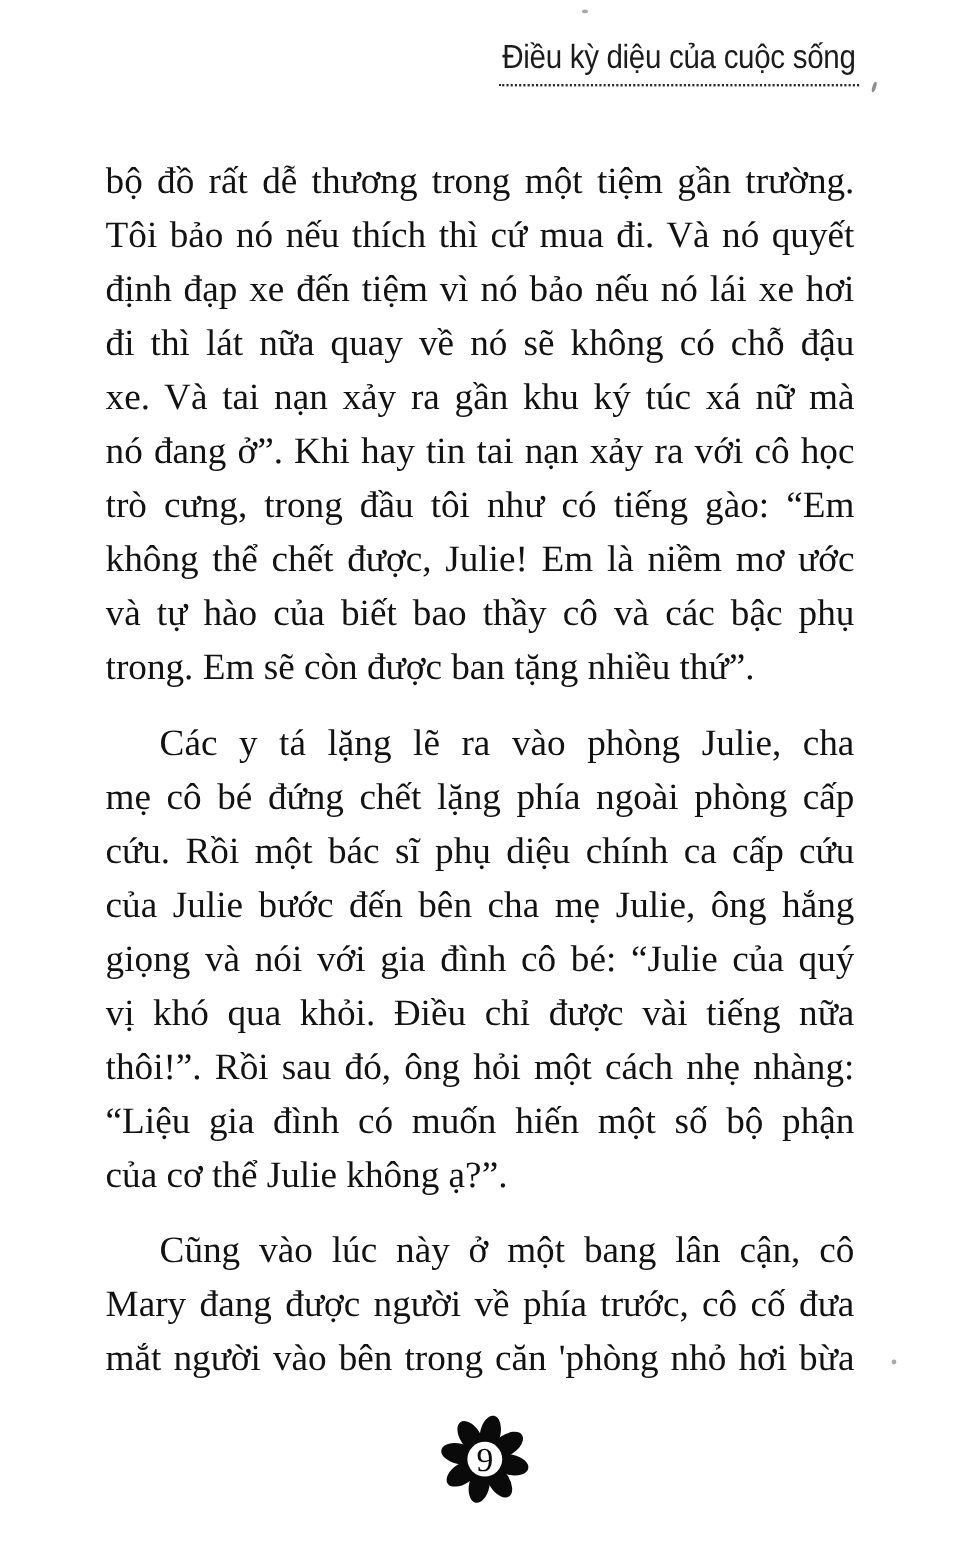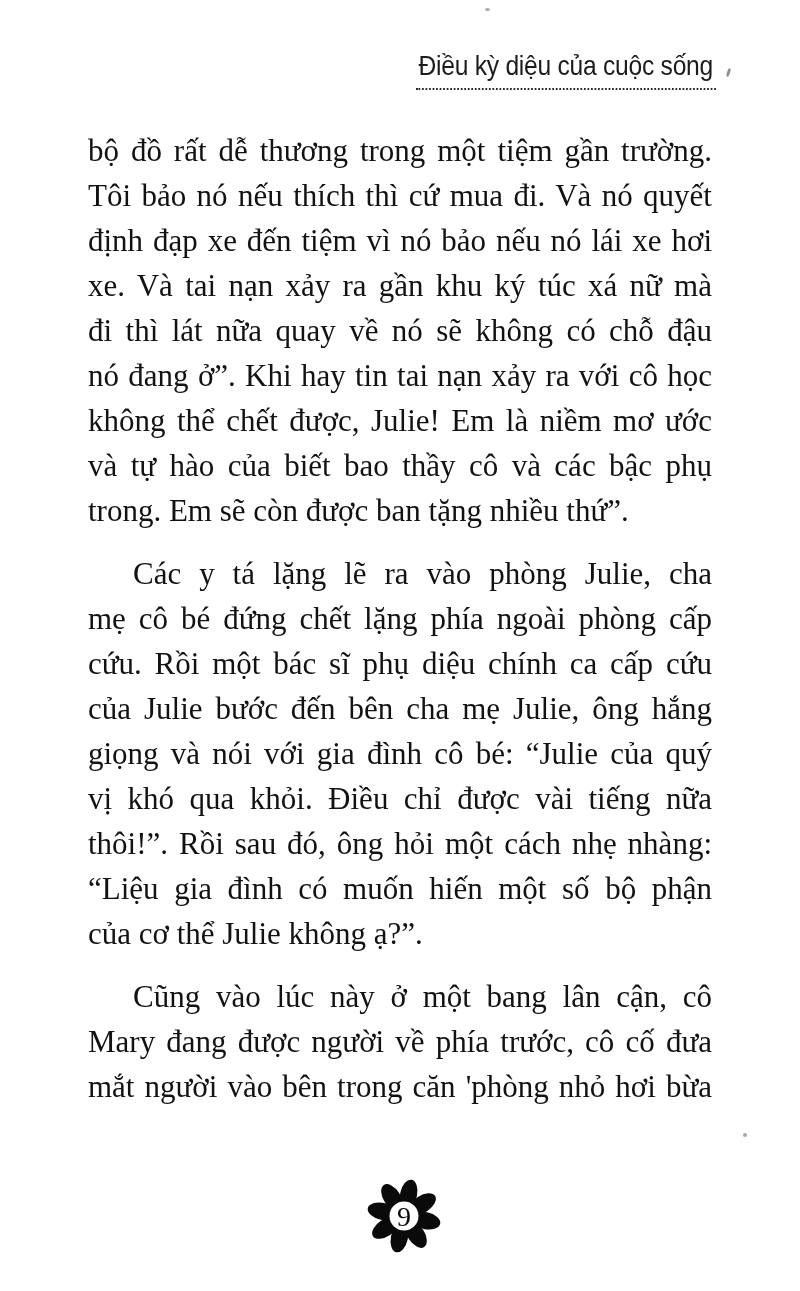--- a/index.html
+++ b/index.html
@@ -5,21 +5,21 @@
   html, body { margin:0; padding:0; }
   body {
     width:800px; height:1291px;
     background:#ffffff;
     font-family:"Liberation Serif", serif;
     color:#121212;
     position:relative;
     overflow:hidden;
   }
   .page-header {
-    position:absolute; top:50px; right:84px;
+    position:absolute; top:32px; right:84px;
     text-align:right;
   }
   .header-title {
     display:inline-block;
     font-family:"Liberation Sans", sans-serif;
     font-size:28px;
     color:#1c1c1c;
     letter-spacing:-0.3px;
     white-space:nowrap;
     padding:0 3px 6px 3px;
@@ -58,23 +58,24 @@
 
 <div class="page-header">
   <span class="header-title">Điều kỳ diệu của cuộc sống</span>
 </div>
 
 <div class="body-text">
     <div class="paragraph">
       <div class="line">bộ đồ rất dễ thương trong một tiệm gần trường.</div>
       <div class="line">Tôi bảo nó nếu thích thì cứ mua đi. Và nó quyết</div>
       <div class="line">định đạp xe đến tiệm vì nó bảo nếu nó lái xe hơi</div>
+      <div class="line">đi thì lát nữa quay về nó sẽ không có chỗ đậu</div>
       <div class="line">xe. Và tai nạn xảy ra gần khu ký túc xá nữ mà</div>
-      <div class="line">đi thì lát nữa quay về nó sẽ không có chỗ đậu</div>
       <div class="line">nó đang ở”. Khi hay tin tai nạn xảy ra với cô học</div>
+      <div class="line">trò cưng, trong đầu tôi như có tiếng gào: “Em</div>
       <div class="line">không thể chết được, Julie! Em là niềm mơ ước</div>
       <div class="line">và tự hào của biết bao thầy cô và các bậc phụ</div>
       <div class="line lastline">trong. Em sẽ còn được ban tặng nhiều thứ”.</div>
     </div>
     <div class="paragraph">
       <div class="line indent">Các y tá lặng lẽ ra vào phòng Julie, cha</div>
       <div class="line">mẹ cô bé đứng chết lặng phía ngoài phòng cấp</div>
       <div class="line">cứu. Rồi một bác sĩ phụ diệu chính ca cấp cứu</div>
       <div class="line">của Julie bước đến bên cha mẹ Julie, ông hắng</div>
       <div class="line">giọng và nói với gia đình cô bé: “Julie của quý</div>

